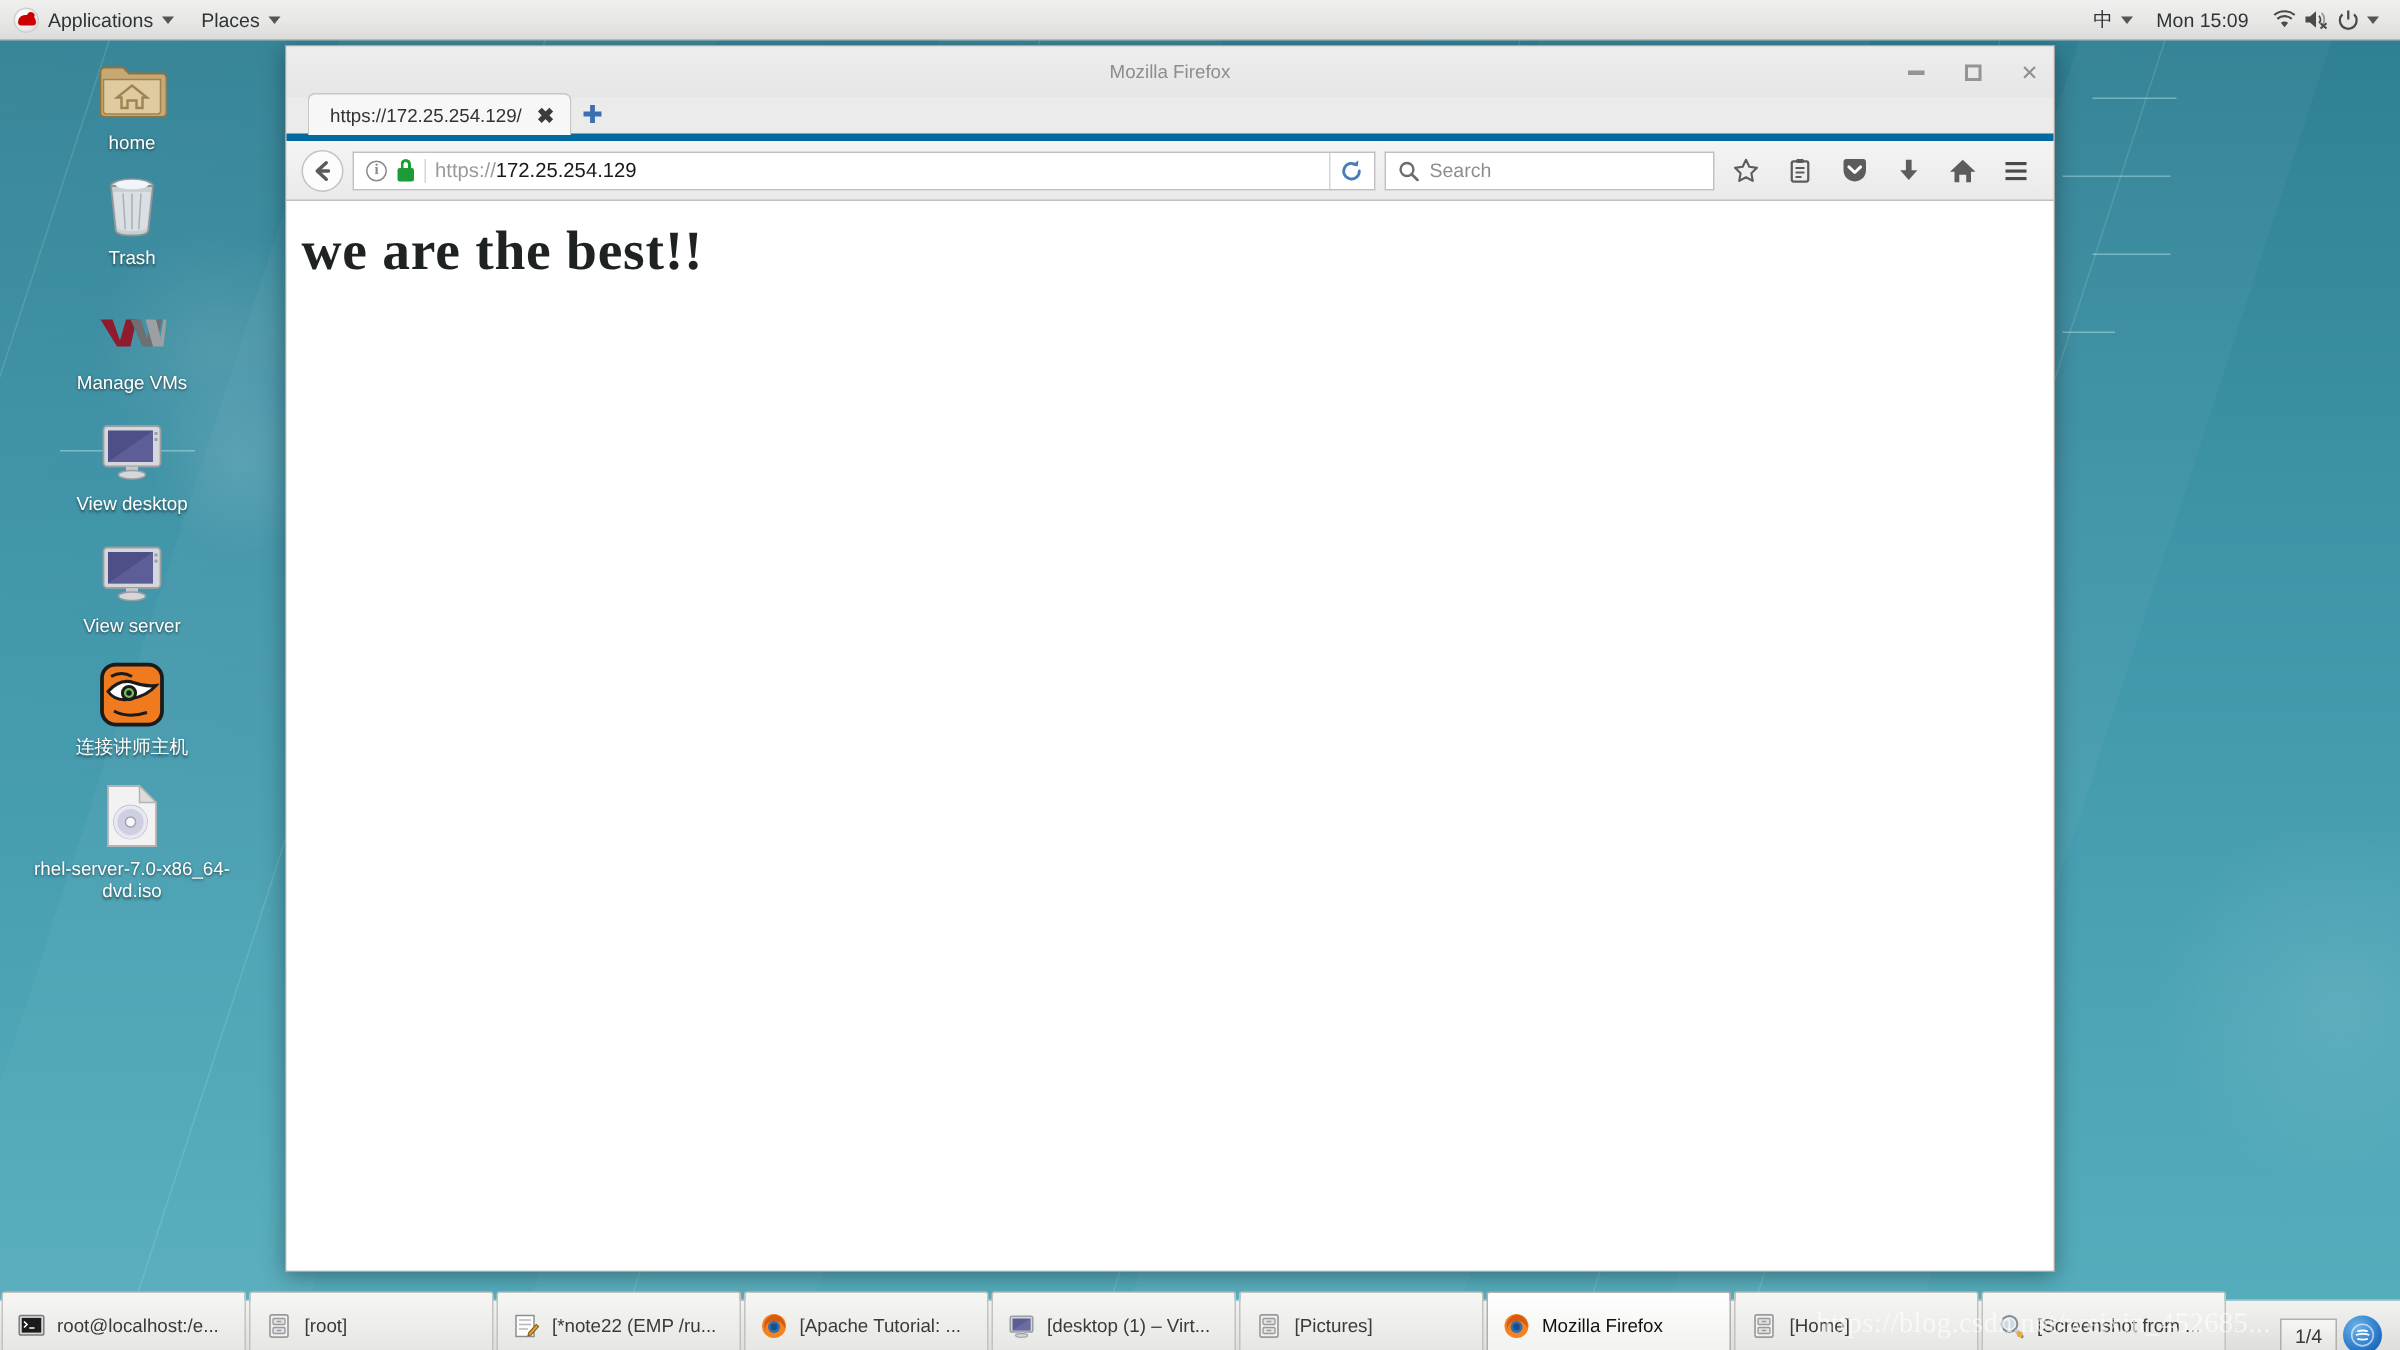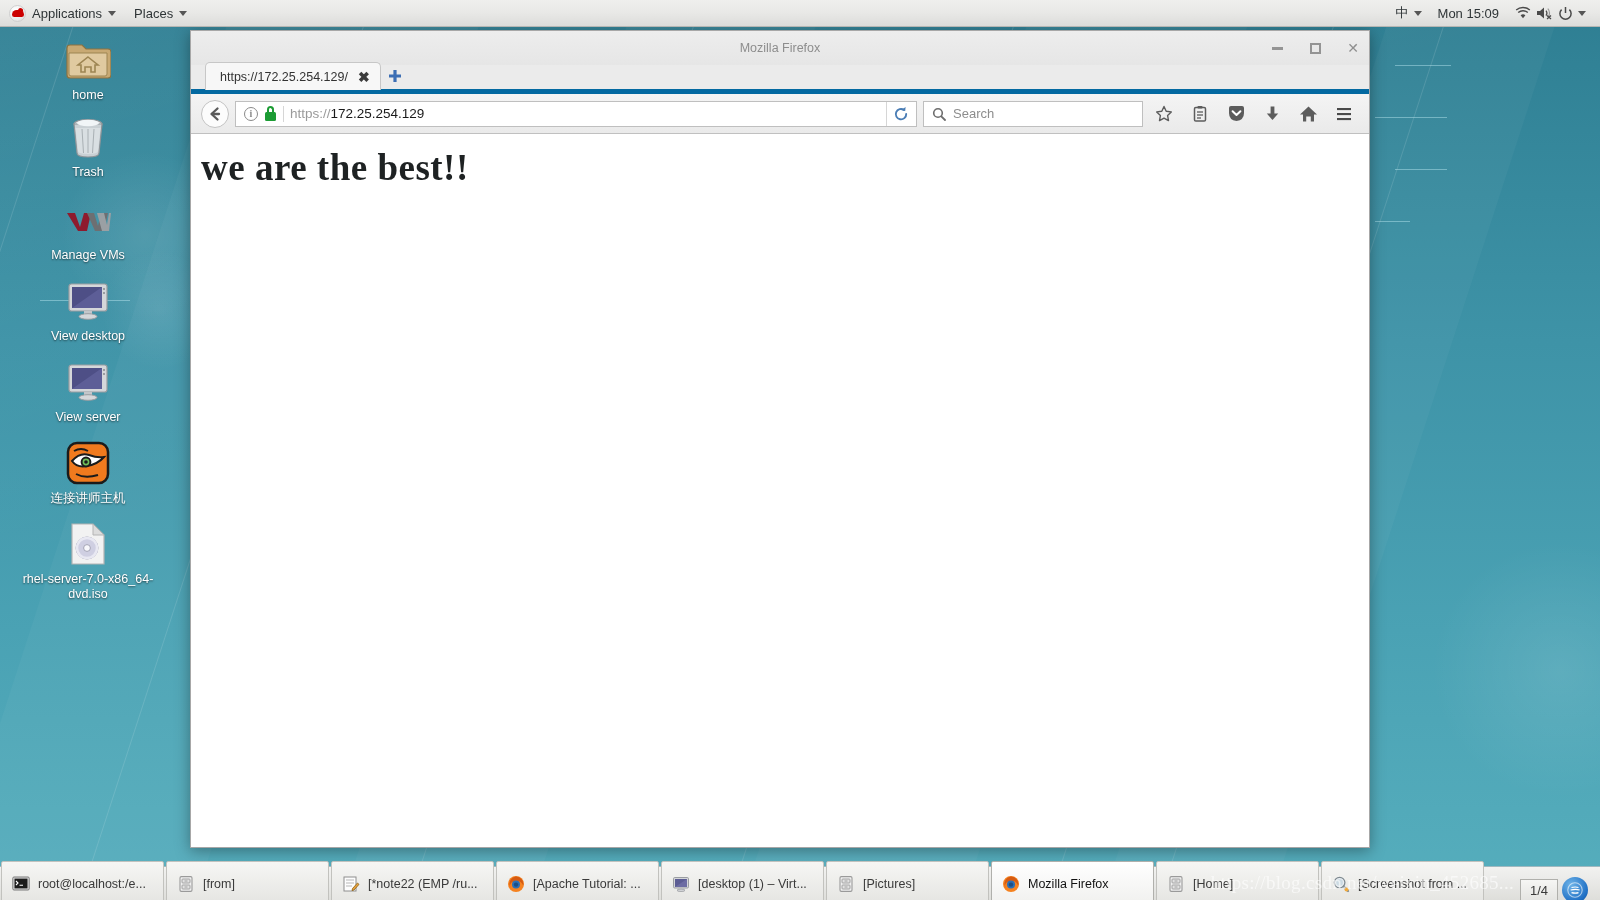--- a/index.html
+++ b/index.html
@@ -624,21 +624,21 @@
   </div>
 
   <div class="task-btn">
     <svg class="task-ico" viewBox="0 0 18 18">
       <rect x="3" y="1.6" width="12" height="14.8" rx="1.3" fill="#f0f0f0" stroke="#9a9a9a" stroke-width="1.1"></rect>
       <rect x="5" y="4" width="8" height="4" rx="0.8" fill="#e2e2e2" stroke="#9a9a9a" stroke-width="0.9"></rect>
       <rect x="5" y="10" width="8" height="4" rx="0.8" fill="#e2e2e2" stroke="#9a9a9a" stroke-width="0.9"></rect>
       <line x1="7.5" y1="6" x2="10.5" y2="6" stroke="#9a9a9a" stroke-width="0.9"></line>
       <line x1="7.5" y1="12" x2="10.5" y2="12" stroke="#9a9a9a" stroke-width="0.9"></line>
     </svg>
-    <span class="tlabel">[from]</span>
+    <span class="tlabel">[root]</span>
   </div>
 
   <div class="task-btn">
     <svg class="task-ico" viewBox="0 0 18 18">
       <rect x="2" y="2" width="12" height="14" fill="#fdfdfd" stroke="#8e8e8e" stroke-width="1"></rect>
       <line x1="4" y1="5" x2="12" y2="5" stroke="#b7b7b7" stroke-width="1"></line>
       <line x1="4" y1="8" x2="12" y2="8" stroke="#b7b7b7" stroke-width="1"></line>
       <line x1="4" y1="11" x2="10" y2="11" stroke="#b7b7b7" stroke-width="1"></line>
       <path d="M10.5 13.5 L15.5 8 L17 9.4 L12 15 L10 15.6 Z" fill="#e8a33d" stroke="#8a6016" stroke-width="0.8"></path>
     </svg>

